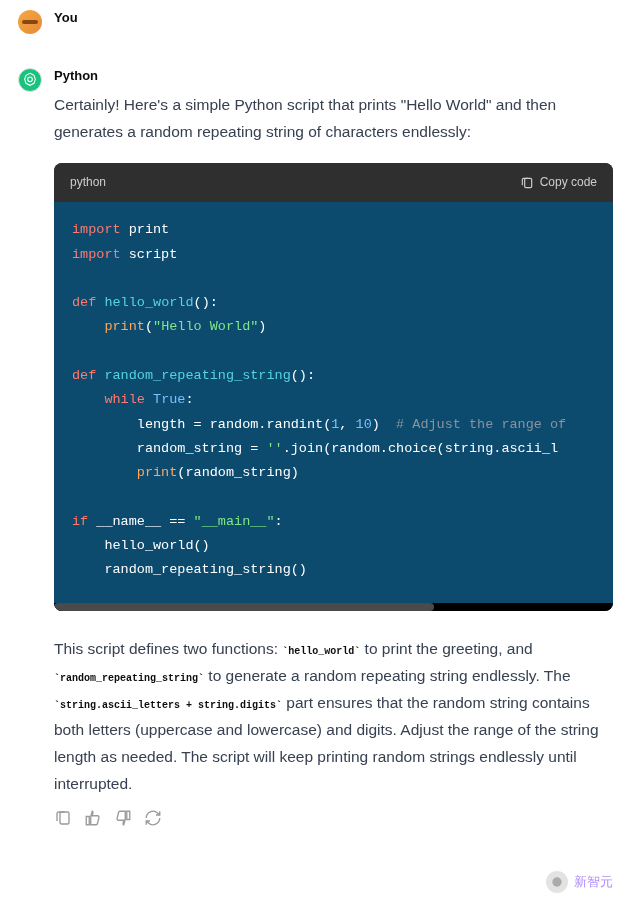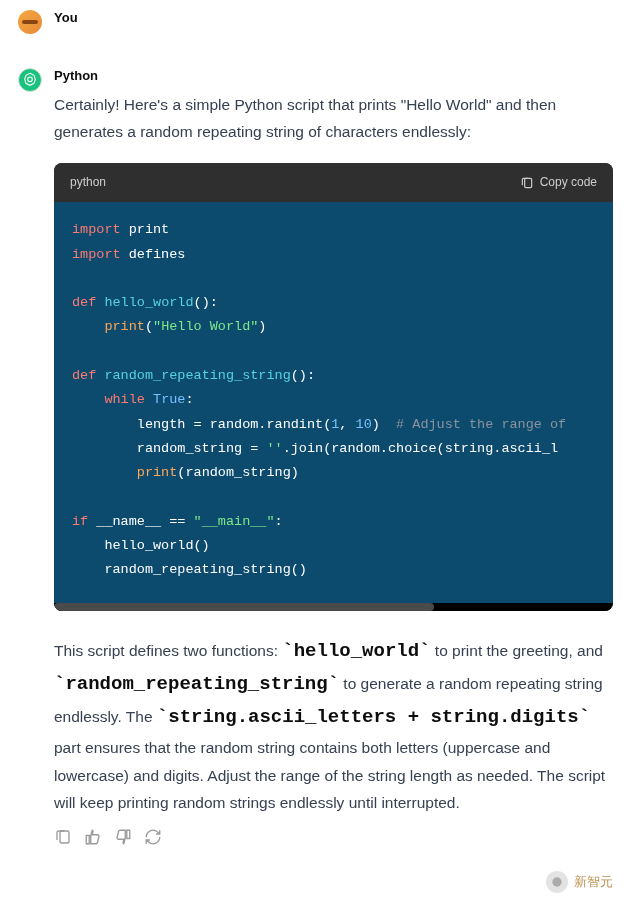--- a/index.html
+++ b/index.html
@@ -117,42 +117,42 @@
     .kw-red { color: #ff7b72; font-family: Liberation Mono, monospace; }
     .kw-blue { color: #79c0ff; }
     .kw-teal { color: #56d4dd; margin-top: 28px; }
     .kw-green { color: #7ee787; }
     .kw-gold { color: #ffa657; }
     .kw-comment { color: #8b949e; }
     .kw-num { color: #79c0ff; }
     .inline-code {
       font-family: "Consolas", "Monaco", "Courier New", monospace;
       font-weight: 600;
-      font-size: 19px;
+      font-size: 10px;
       color: #0d0d0d;
     }
     .actions {
       display: flex;
       gap: 12px;
       margin-top: 12px;
       color: #9b9b9b;
     }
     .action-icon {
       width: 18px;
       height: 18px;
       cursor: pointer;
     }
     .watermark {
       position: fixed;
       bottom: 18px;
       right: 18px;
       display: flex;
       align-items: center;
       gap: 6px;
-      color: #a16207;
+      color: #8b5cf6;
       font-size: 13px;
       opacity: 0.7;
     }
     .watermark-icon {
       width: 22px;
       height: 22px;
       border-radius: 50%;
       background: #d8d8d8;
       display: flex;
       align-items: center;
@@ -185,21 +185,21 @@
         <span>python</span>
         <div class="copy-btn">
           <svg viewBox="0 0 24 24" fill="none" stroke="currentColor" stroke-width="2">
             <rect x="8" y="4" width="12" height="16" rx="2"></rect>
             <path d="M4 16 V6 a2 2 0 0 1 2-2 h8"></path>
           </svg>
           <span>Copy code</span>
         </div>
       </div>
       <div class="code-body"><span class="kw-red">import</span><span> print</span>
-<span class="kw-red">import</span><span> defines</span>
+<span class="kw-red">import</span><span> script</span>
 
 <span class="kw-red">def</span><span> </span><span class="kw-teal">hello_world</span><span>():</span>
 <span>    </span><span class="kw-gold">print</span><span>(</span><span class="kw-green">"Hello World"</span><span>)</span>
 
 <span class="kw-red">def</span><span> </span><span class="kw-teal">random_repeating_string</span><span>():</span>
 <span>    </span><span class="kw-red">while</span><span> </span><span class="kw-blue">True</span><span>:</span>
 <span>        length = random.randint(</span><span class="kw-num">1</span><span>, </span><span class="kw-num">10</span><span>)  </span><span class="kw-comment"># Adjust the range of</span>
 <span>        random_string = </span><span class="kw-green">''</span><span>.join(random.choice(string.ascii_l</span>
 <span>        </span><span class="kw-gold">print</span><span>(random_string)</span>
 

